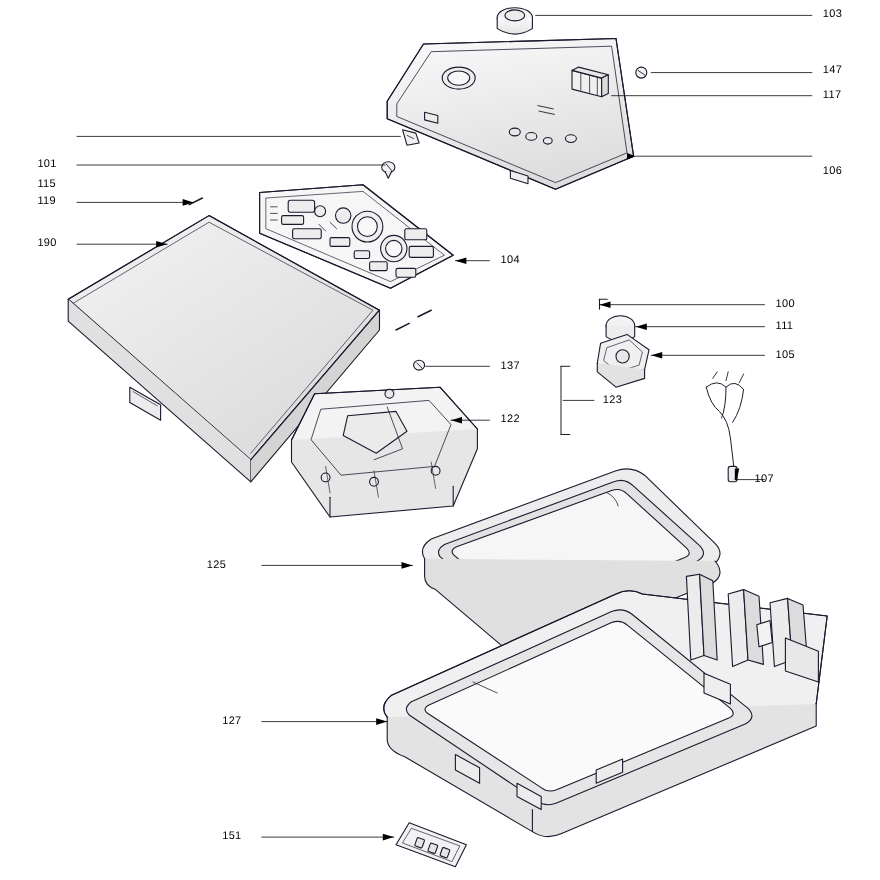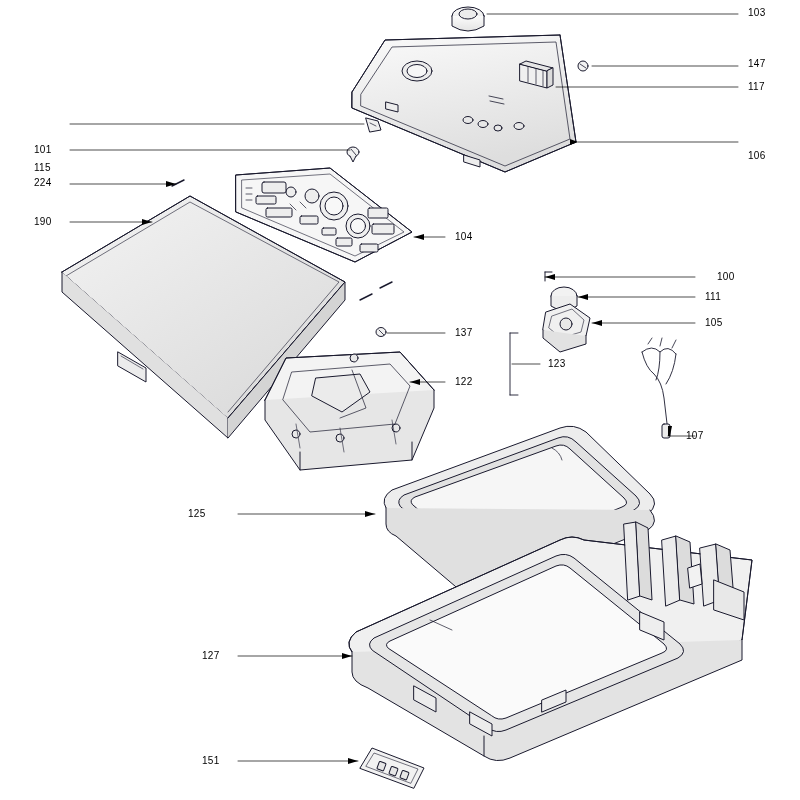--- a/index.html
+++ b/index.html
@@ -277,24 +277,24 @@
 
     </g>
   </svg>
 
   <div class="callout-label right" style="left:748px; top:7px;">103</div>
   <div class="callout-label right" style="left:748px; top:58px;">147</div>
   <div class="callout-label right" style="left:748px; top:81px;">117</div>
   <div class="callout-label right" style="left:748px; top:134px;margin-top:16px;">106</div>
   <div class="callout-label left" style="left:34px;  top:118px;margin-top:44px;">115</div>
   <div class="callout-label left" style="left:34px;  top:144px;">101</div>
-  <div class="callout-label left" style="left:34px;  top:177px;">224</div>
+  <div class="callout-label left" style="left:34px;  top:177px;">119</div>
   <div class="callout-label left" style="left:34px;  top:216px;">190</div>
   <div class="callout-label right" style="left:455px; top:231px;">104</div>
-  <div class="callout-label right" style="left:705px; top:271px;margin-left:12px;">100</div>
+  <div class="callout-label right" style="left:705px; top:271px;">100</div>
   <div class="callout-label right" style="left:705px; top:291px;">111</div>
   <div class="callout-label right" style="left:705px; top:317px;">105</div>
   <div class="callout-label right" style="left:455px; top:327px;">137</div>
   <div class="callout-label right" style="left:548px; top:358px;">123</div>
   <div class="callout-label right" style="left:455px; top:376px;">122</div>
   <div class="callout-label right" style="left:686px; top:430px;">107</div>
   <div class="callout-label left" style="left:188px; top:508px;">125</div>
   <div class="callout-label left" style="left:202px; top:650px;">127</div>
   <div class="callout-label left" style="left:202px; top:755px;">151</div>
 

